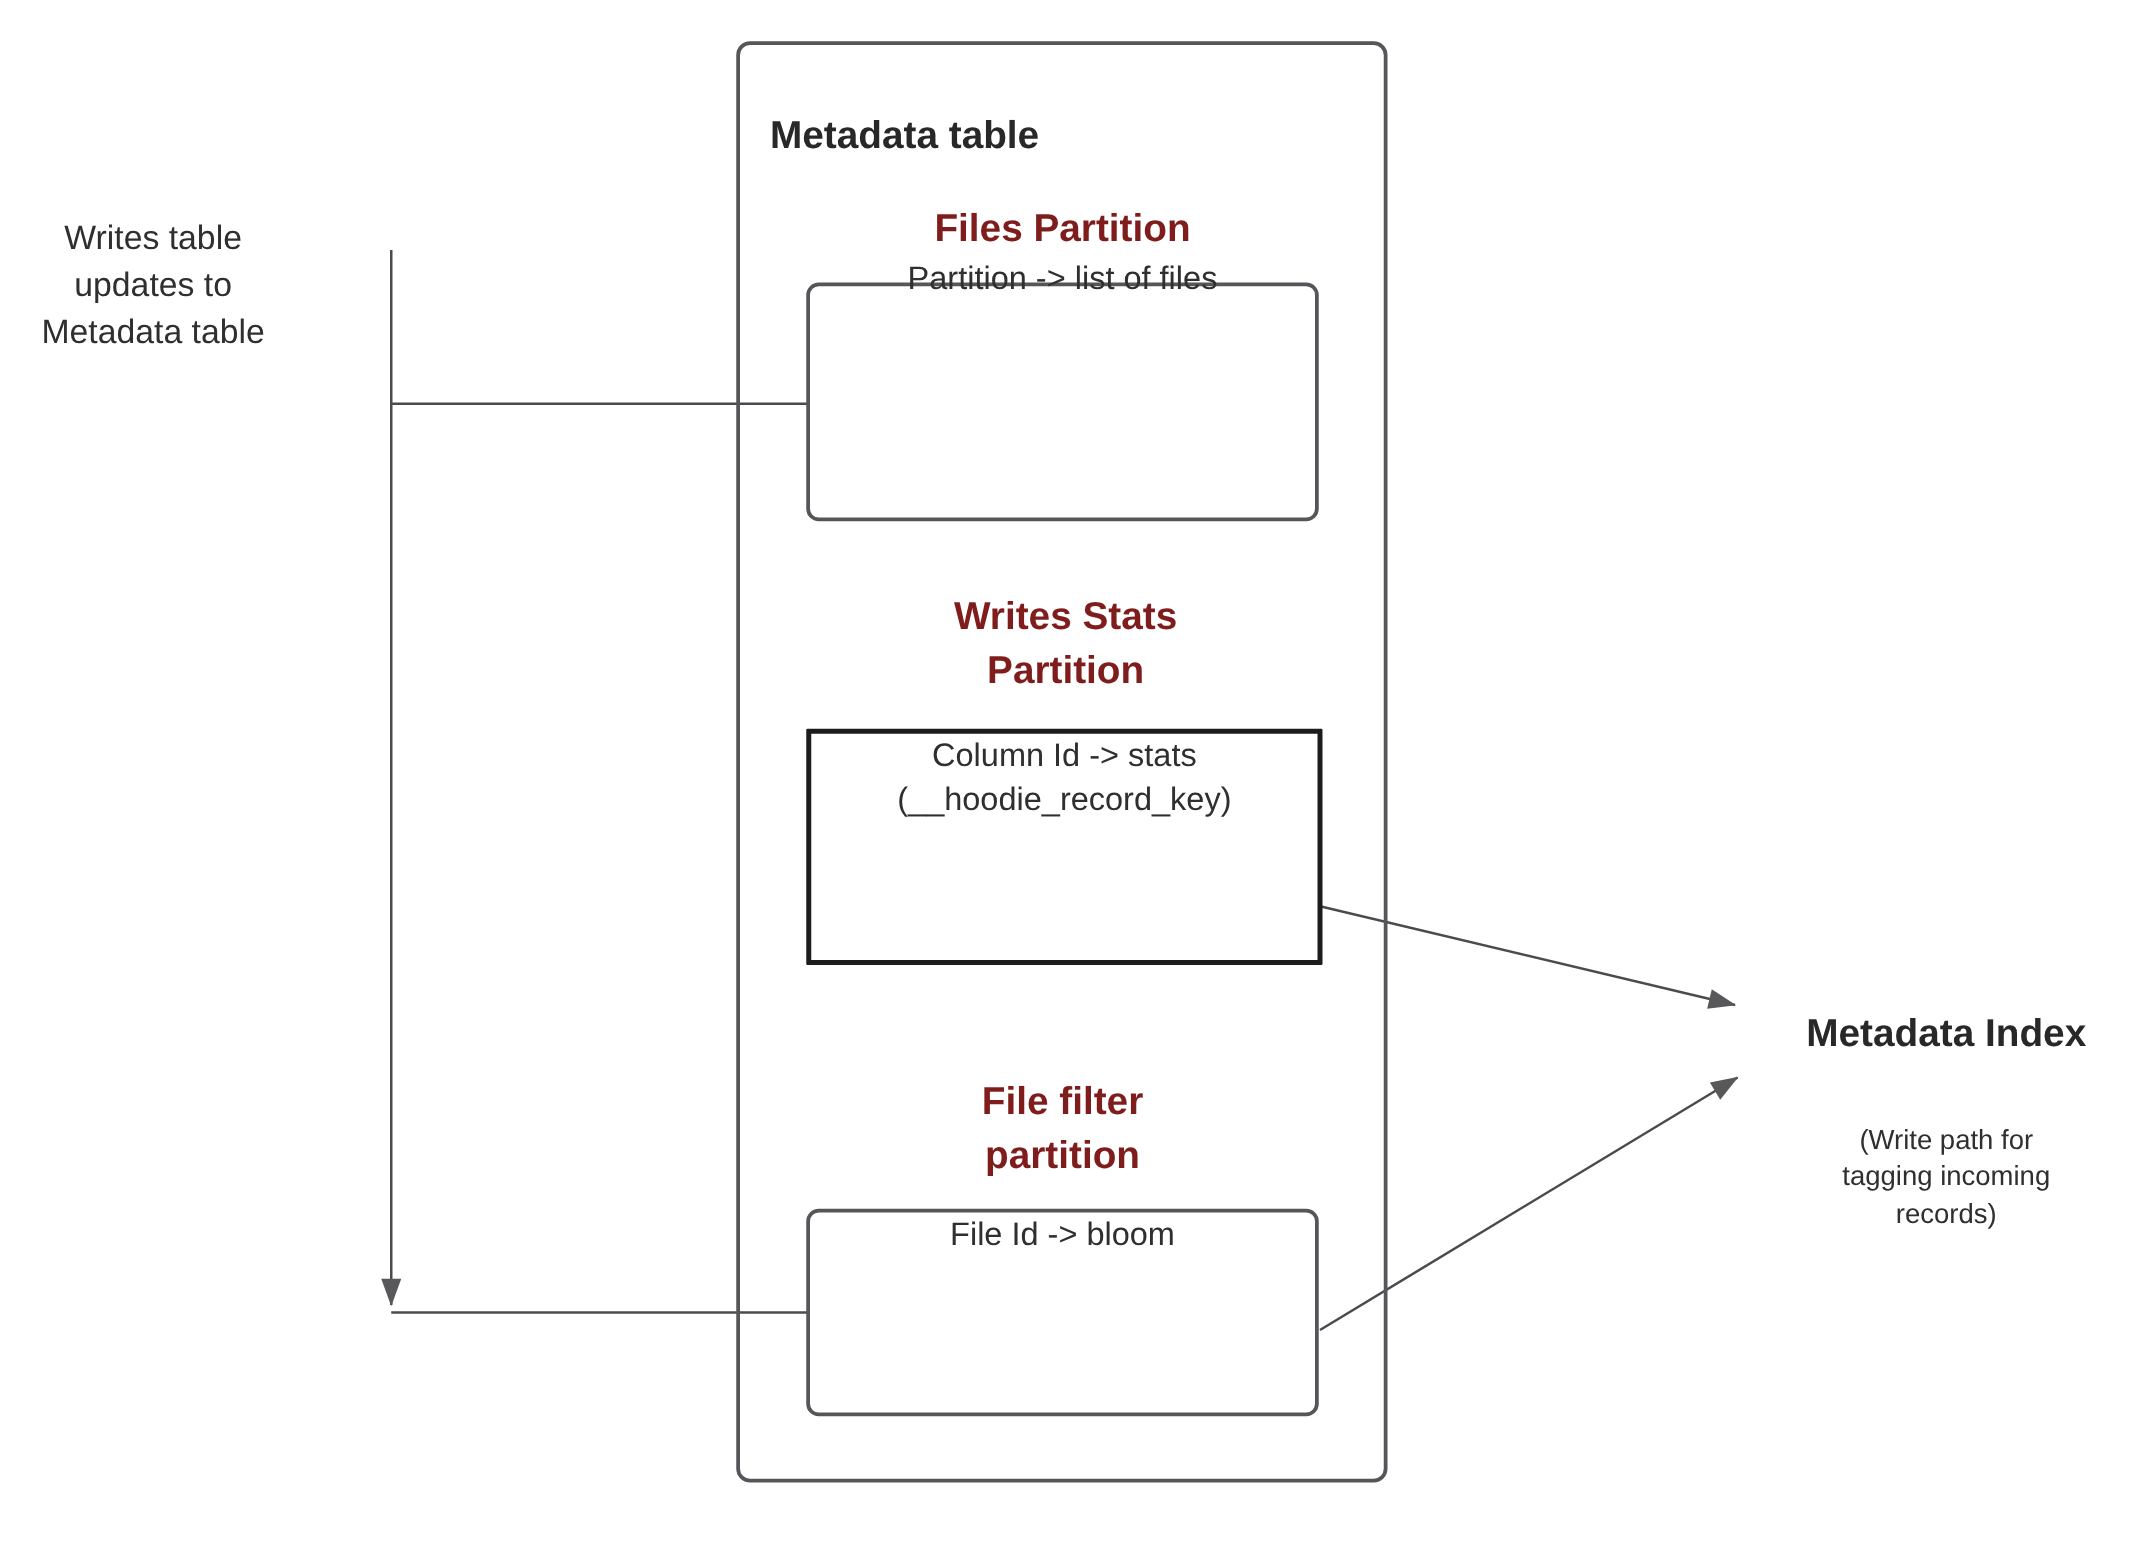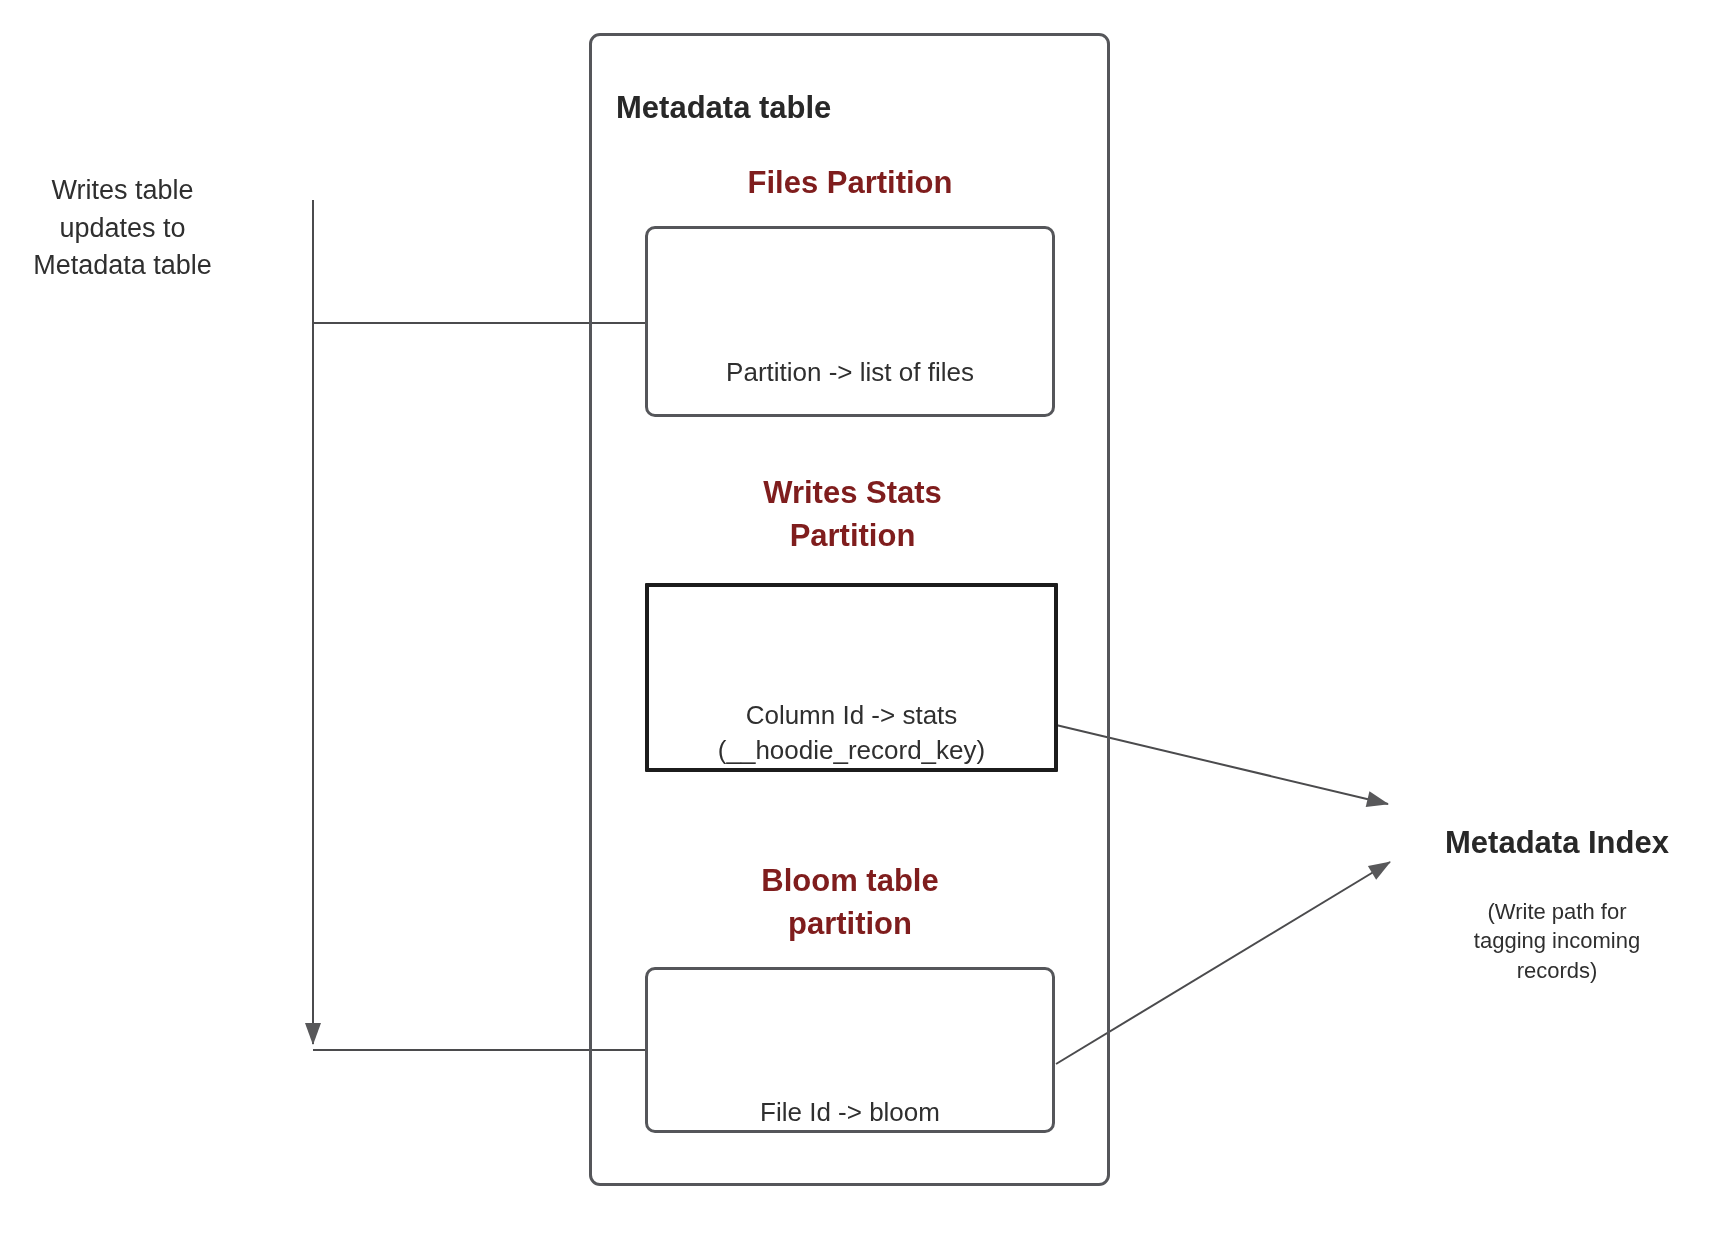--- a/index.html
+++ b/index.html
@@ -66,21 +66,21 @@
   .heading-files{left:645px;top:162px;}
   .heading-stats{left:646px;top:472px;width:413px;}
   .heading-bloom{left:645px;top:860px;}
   .node{
     position:absolute;
     box-sizing:border-box;
     border:3px solid var(--box-border);
     border-radius:10px;
     background:#ffffff;
     display:flex;
-    align-items:flex-end;
+    align-items:flex-start;
     justify-content:center;
     text-align:center;
   }
   .node-text{
     font-size:26px;line-height:1.35;
     white-space:pre-line;
   }
   .box-files{left:645px;top:226px;width:410px;height:191px;}
   .box-files .node-text{transform:translateY(-24px);}
   .box-stats{
@@ -89,21 +89,20 @@
     border-radius:1px;
   }
   .box-bloom{left:645px;top:967px;width:410px;height:166px;}
   .index-title{
     position:absolute;
     left:1402px;top:808px;width:310px;
     text-align:center;
     font-size:31px;font-weight:bold;line-height:1.2;
     color:#282828;
     white-space:nowrap;
-    margin-top:16px;
   }
   .index-caption{
     position:absolute;
     left:1402px;top:897px;width:310px;
     text-align:center;
     font-size:22px;line-height:1.33;
     white-space:pre-line;
   }
 </style>
 </head>
@@ -137,21 +136,21 @@
     <div class="node-text">Partition -&gt; list of files</div>
   </div>
 
   <div class="section-heading heading-stats">Writes Stats
 Partition</div>
   <div class="node box-stats">
     <div class="node-text">Column Id  -&gt; stats
 (__hoodie_record_key)</div>
   </div>
 
-  <div class="section-heading heading-bloom">Bloom table
+  <div class="section-heading heading-bloom">File filter
 partition</div>
   <div class="node box-bloom">
     <div class="node-text">File Id -&gt; bloom</div>
   </div>
 
   <div class="index-title">Metadata Index</div>
   <div class="index-caption">(Write path for
 tagging incoming
 records)</div>
 

